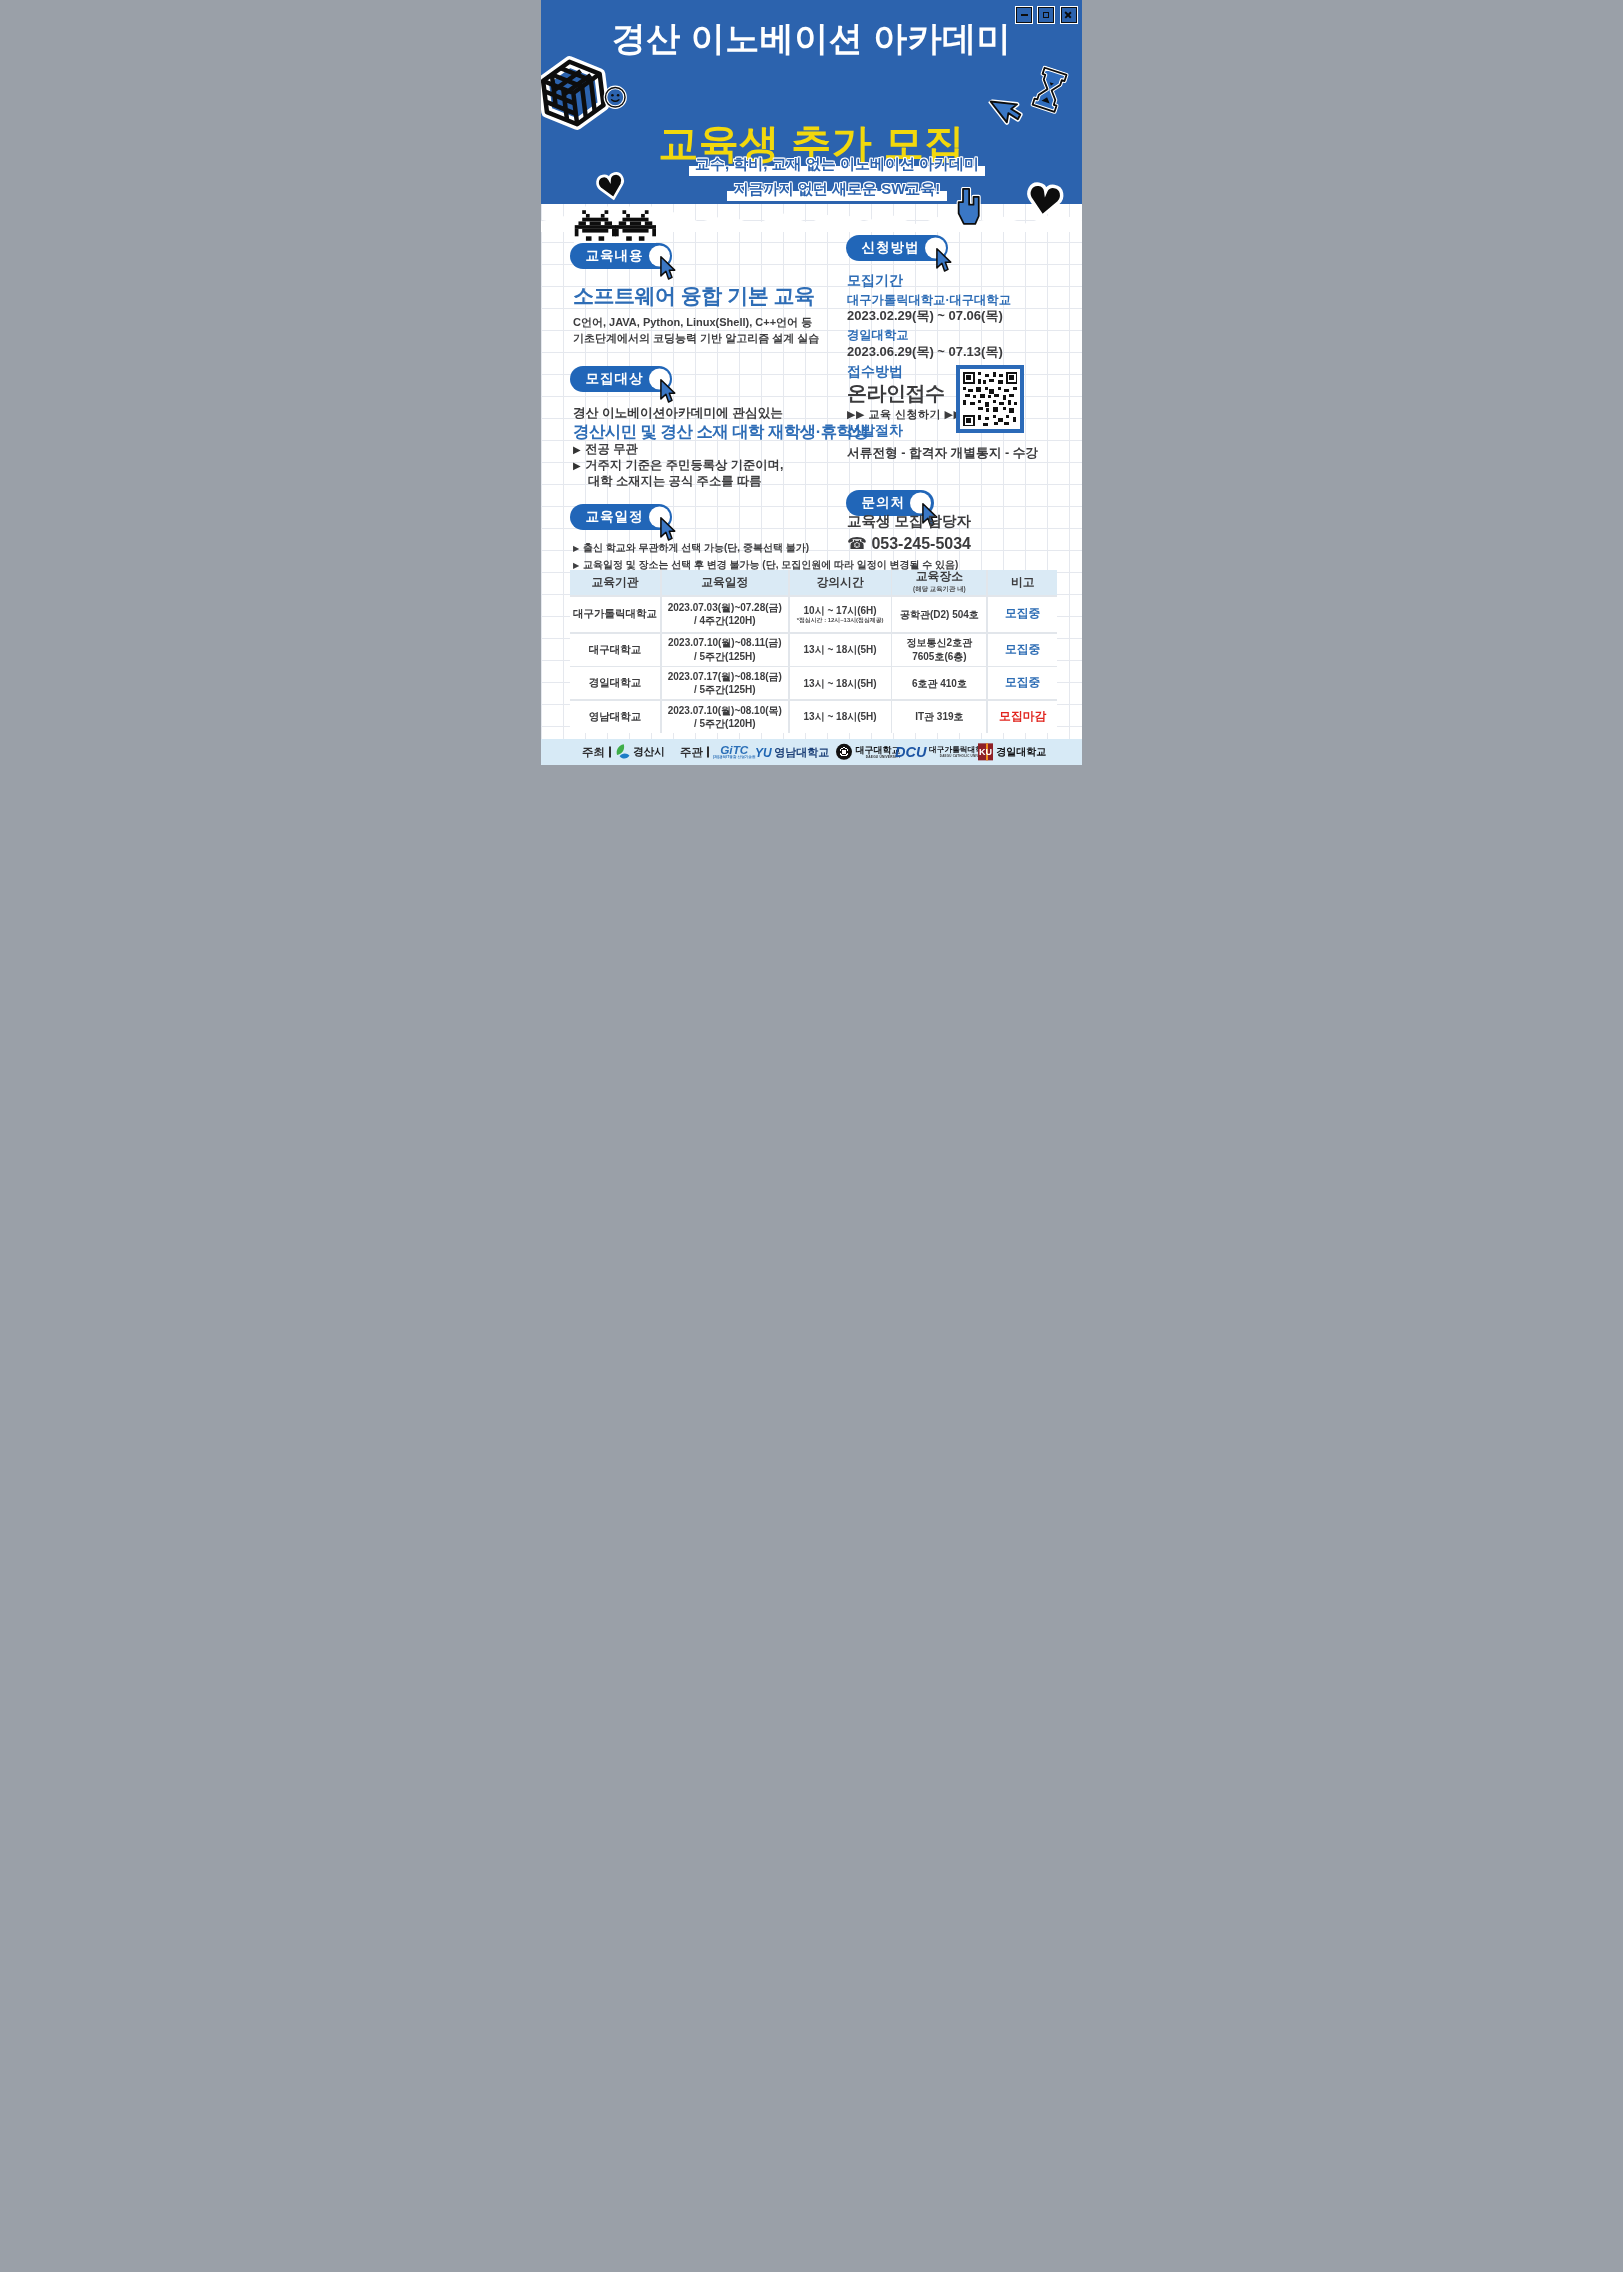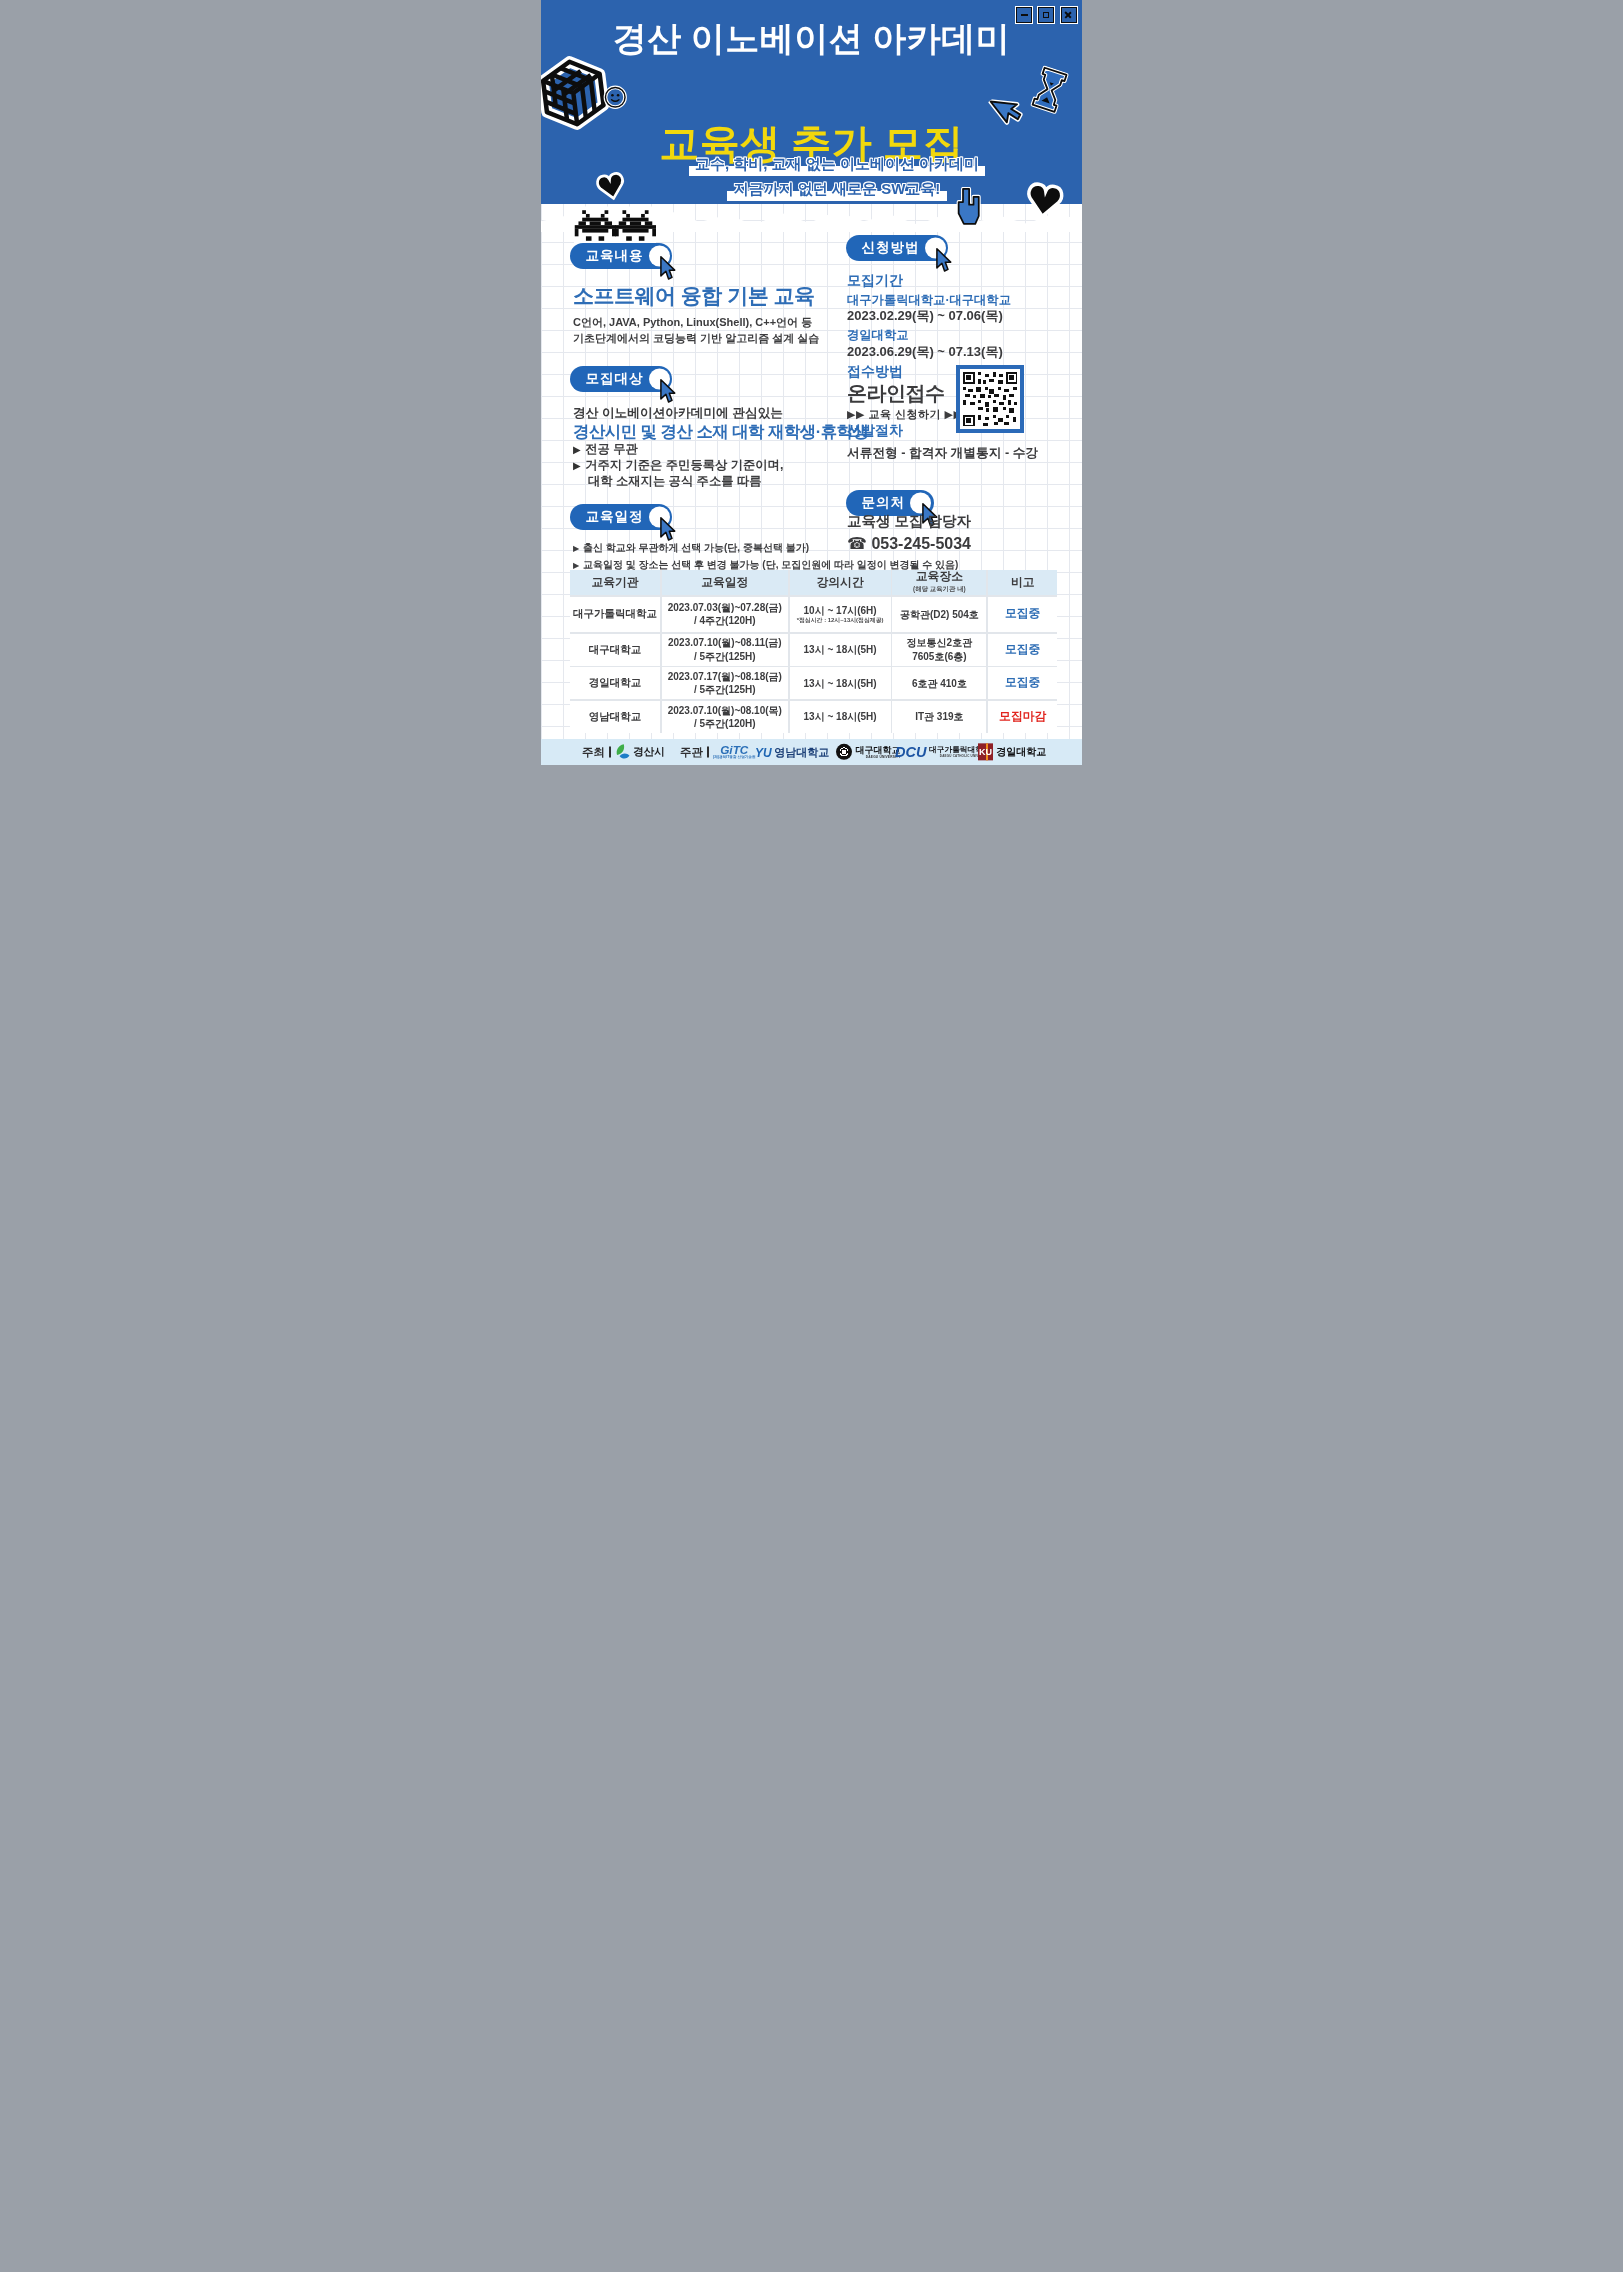--- a/index.html
+++ b/index.html
@@ -6,21 +6,21 @@
   *{box-sizing:border-box;font-family:"Liberation Sans","DejaVu Sans",sans-serif;}
   #poster{position:relative;width:541px;height:765px;margin:0 auto;overflow:hidden;
     background-color:#ffffff;
     background-image:linear-gradient(to right,#e5e8ee 0.9px,transparent 0.9px),
                      linear-gradient(to bottom,#e5e8ee 0.9px,transparent 0.9px);
     background-size:22px 22px;}
   
   .hdr{position:absolute;left:0;top:0;width:541px;height:204px;background:#2c63ae;}
   .torn{position:absolute;left:0;top:203px;width:541px;height:29px;}
   .title{position:absolute;left:0;width:541px;text-align:center;color:#fff;
-    font-weight:900;font-size:34px;letter-spacing:0.5px;white-space:nowrap;font-family:Liberation Serif, serif;}
+    font-weight:900;font-size:34px;letter-spacing:0.5px;white-space:nowrap;}
   .t1{top:15.5px;} .t2{top:59px;}
   .t3{top:116px;color:#f2d80c;font-size:40px;text-align:center;}
   .subtitle{position:absolute;left:0;width:592px;text-align:center;top:154px;}
   .subtitle.s2{top:179px;}
   .subtitle span{display:inline-block;font-size:15px;font-weight:900;color:#2c63ae;
     padding:0.9px 6.4px 1.8px;white-space:nowrap;
     background:linear-gradient(180deg,transparent 54%,#ffffff 54%);
     text-shadow:-0.9px -0.9px 0 #fff,0.9px -0.9px 0 #fff,-0.9px 0.9px 0 #fff,0.9px 0.9px 0 #fff,0 -0.9px 0 #fff,0 0.9px 0 #fff,-0.9px 0 0 #fff,0.9px 0 0 #fff;}
   
   .winbtns{position:absolute;top:5.9px;right:4.5px;display:flex;gap:4.1px;}

